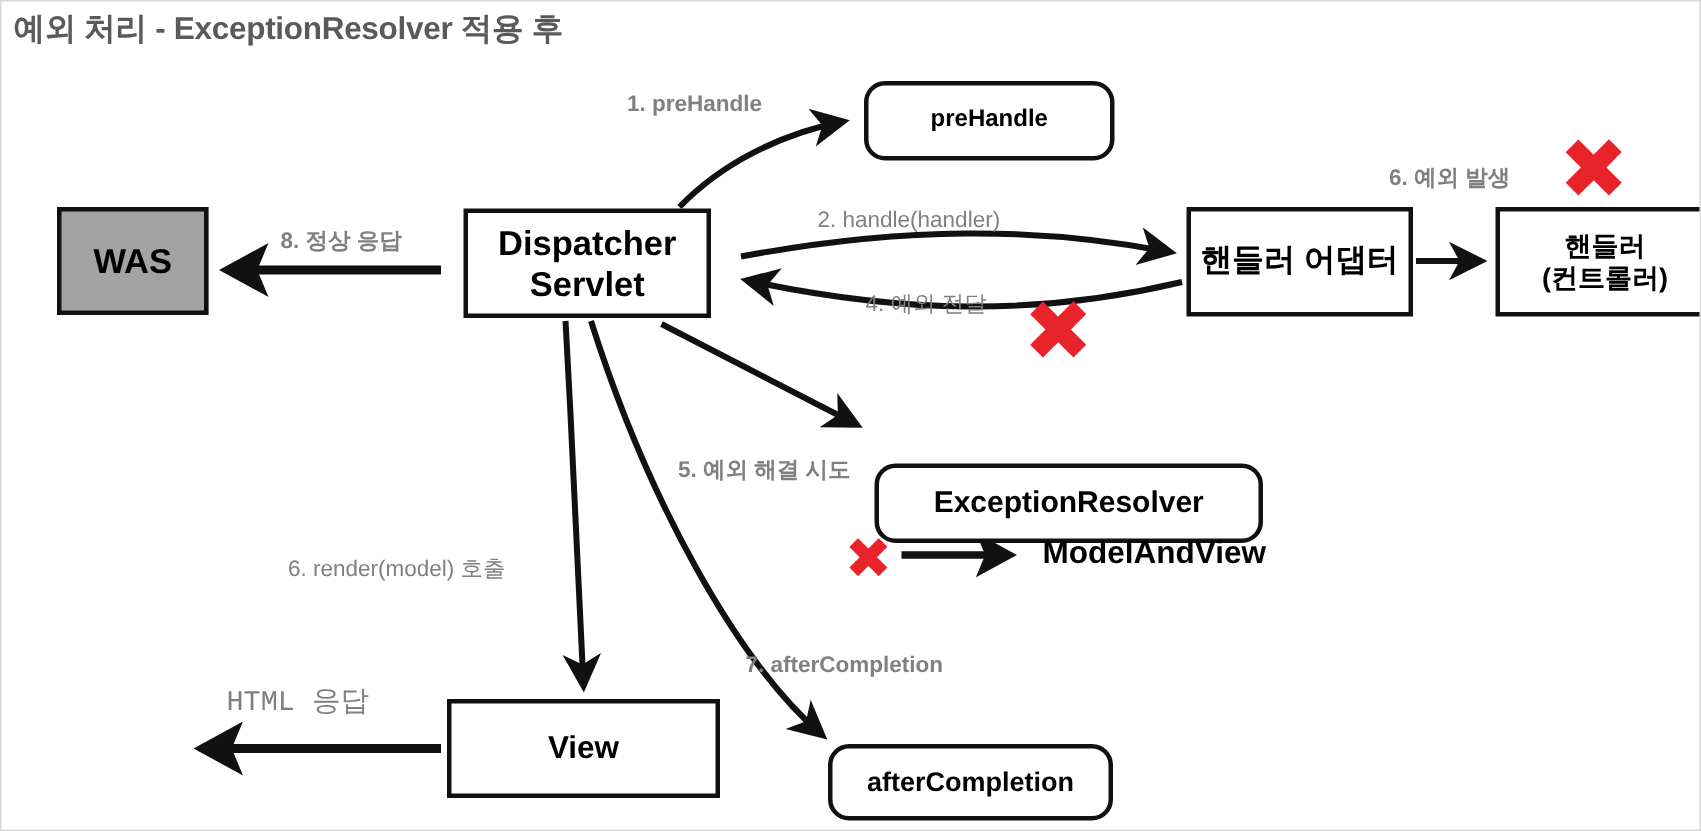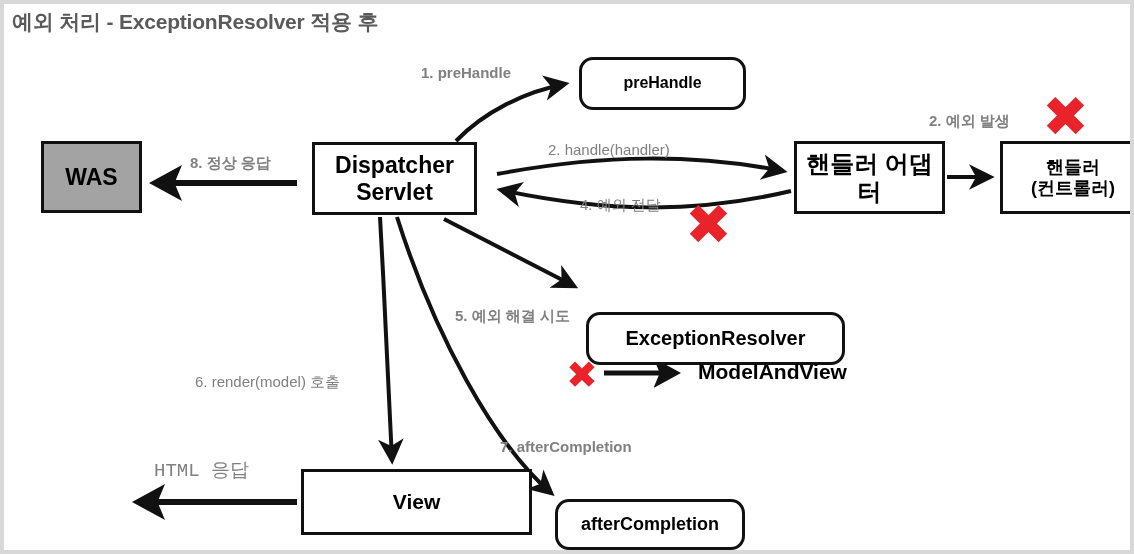--- a/index.html
+++ b/index.html
@@ -10,21 +10,21 @@
   }
   body {
     font-family: "Liberation Sans", "DejaVu Sans", sans-serif;
   }
   #canvas {
     position: relative;
     width: 1134px;
     height: 554px;
     background: #ffffff;
     box-sizing: border-box;
-    border: 4px solid #0f172a;
+    border: 1px solid #0f172a;
     overflow: hidden;
   }
   #svg-layer {
     position: absolute;
     left: 0;
     top: 0;
     width: 1134px;
     height: 554px;
     pointer-events: none;
   }
@@ -140,39 +140,39 @@
       <div class="node" style="left: 37px; top: 137px; width: 101px; height: 72px; font-size: 23px; border-color: rgb(17, 17, 17); background: #a3a3a3;">
         <span class="node-label">WAS</span>
       </div>
       <div class="node" style="left: 308px; top: 138px; width: 165px; height: 73px; font-size: 23px; border-color: rgb(17, 17, 17); background: rgb(255, 255, 255);">
         <span class="node-label">Dispatcher
 Servlet</span>
       </div>
       <div class="node rounded" style="left: 575px; top: 53px; width: 167px; height: 53px; font-size: 16px; border-color: rgb(17, 17, 17); background: rgb(255, 255, 255); justify-content: center;">
         <span class="node-label">preHandle</span>
       </div>
-      <div class="node" style="left: 790px; top: 137px; width: 151px; height: 73px; font-size: 24px; border-color: rgb(17, 17, 17); background: rgb(255, 255, 255);">
+      <div class="node" style="left: 790px; top: 137px; width: 151px; height: 73px; font-size: 21px; border-color: rgb(17, 17, 17); background: rgb(255, 255, 255);">
         <span class="node-label">핸들러 어댑터</span>
       </div>
       <div class="node" style="left: 996px; top: 137px; width: 146px; height: 73px; font-size: 18px; border-color: rgb(17, 17, 17); background: rgb(255, 255, 255);">
         <span class="node-label">핸들러
 (컨트롤러)</span>
       </div>
       <div class="node rounded" style="left: 582px; top: 288px; width: 259px; height: 53px; font-size: 20px; border-color: rgb(17, 17, 17); background: rgb(255, 255, 255); margin-top: 20px;">
         <span class="node-label">ExceptionResolver</span>
       </div>
-      <div class="node" style="left: 297px; top: 465px; width: 231px; height: 66px; font-size: 21px; border-color: rgb(17, 17, 17); background: rgb(255, 255, 255);">
+      <div class="node" style="left: 297px; top: 465px; width: 182px; height: 66px; font-size: 21px; border-color: rgb(17, 17, 17); background: rgb(255, 255, 255);">
         <span class="node-label">View</span>
       </div>
       <div class="node rounded" style="left: 551px; top: 495px; width: 190px; height: 51px; font-size: 18px; border-color: rgb(17, 17, 17); background: rgb(255, 255, 255);">
         <span class="node-label">afterCompletion</span>
       </div>
       <div class="edge-label" style="left: 417px; top: 60px; color: rgb(128, 128, 128);">1. preHandle</div>
       <div class="edge-label plain" style="left: 544px; top: 137px; color: rgb(128, 128, 128);">2. handle(handler)</div>
-      <div class="edge-label" style="left: 925px; top: 108px; color: rgb(128, 128, 128);">2. 예외 발생</div>
+      <div class="edge-label" style="left: 925px; top: 108px; color: rgb(128, 128, 128);">6. 예외 발생</div>
       <div class="edge-label plain" style="left: 576px; top: 192px; color: rgb(128, 128, 128);">4. 예외 전달</div>
       <div class="edge-label" style="left: 428px; top: 303px; color: rgb(128, 128, 128); padding-left: 23px;">5. 예외 해결 시도</div>
       <div class="edge-label plain" style="left: 191px; top: 369px; color: rgb(128, 128, 128);">6. render(model) 호출</div>
       <div class="edge-label" style="left: 496px; top: 434px; color: rgb(128, 128, 128);">7. afterCompletion</div>
       <div class="edge-label" style="left: 186px; top: 150px; color: rgb(128, 128, 128);">8. 정상 응답</div>
       <div class="edge-label big" style="left: 150px; top: 453px; color: rgb(128, 128, 128);">HTML 응답</div>
       <div class="free-text" style="left: 694px; top: 356px; font-size: 21px;">ModelAndView</div>
       <div class="x-mark" style="left: 1038px; top: 85px; font-size: 56px; color: rgb(232, 35, 42);">✖</div>
       <div class="x-mark" style="left: 681px; top: 193px; font-size: 56px; color: rgb(232, 35, 42);">✖</div>
       <div class="x-mark" style="left: 562px; top: 352px; font-size: 38px; color: rgb(232, 35, 42);">✖</div>

